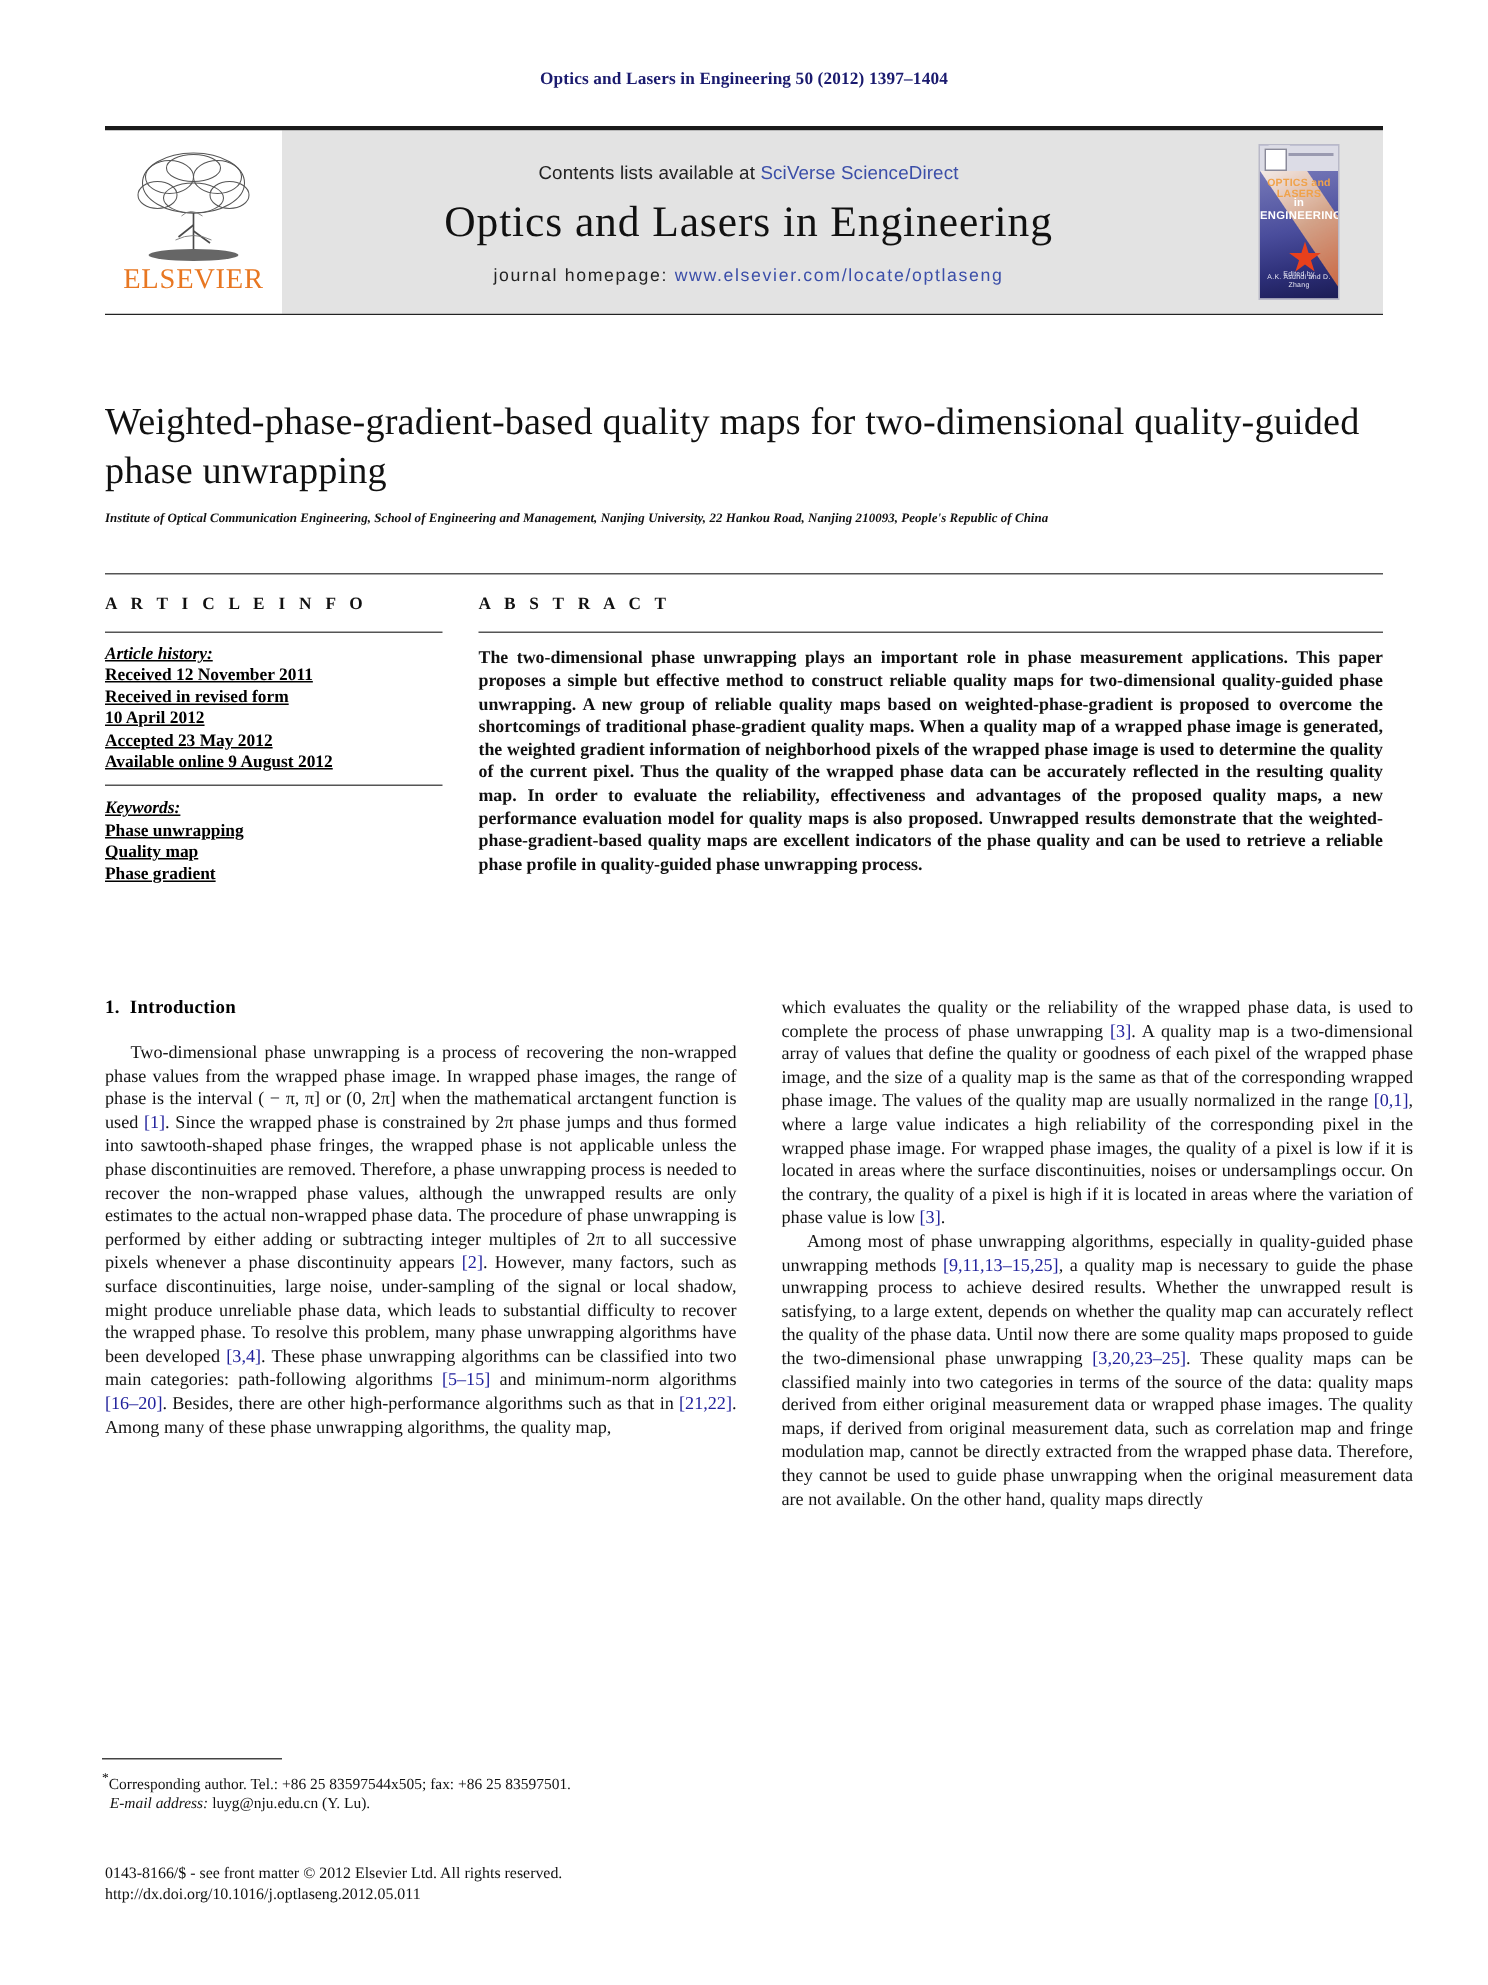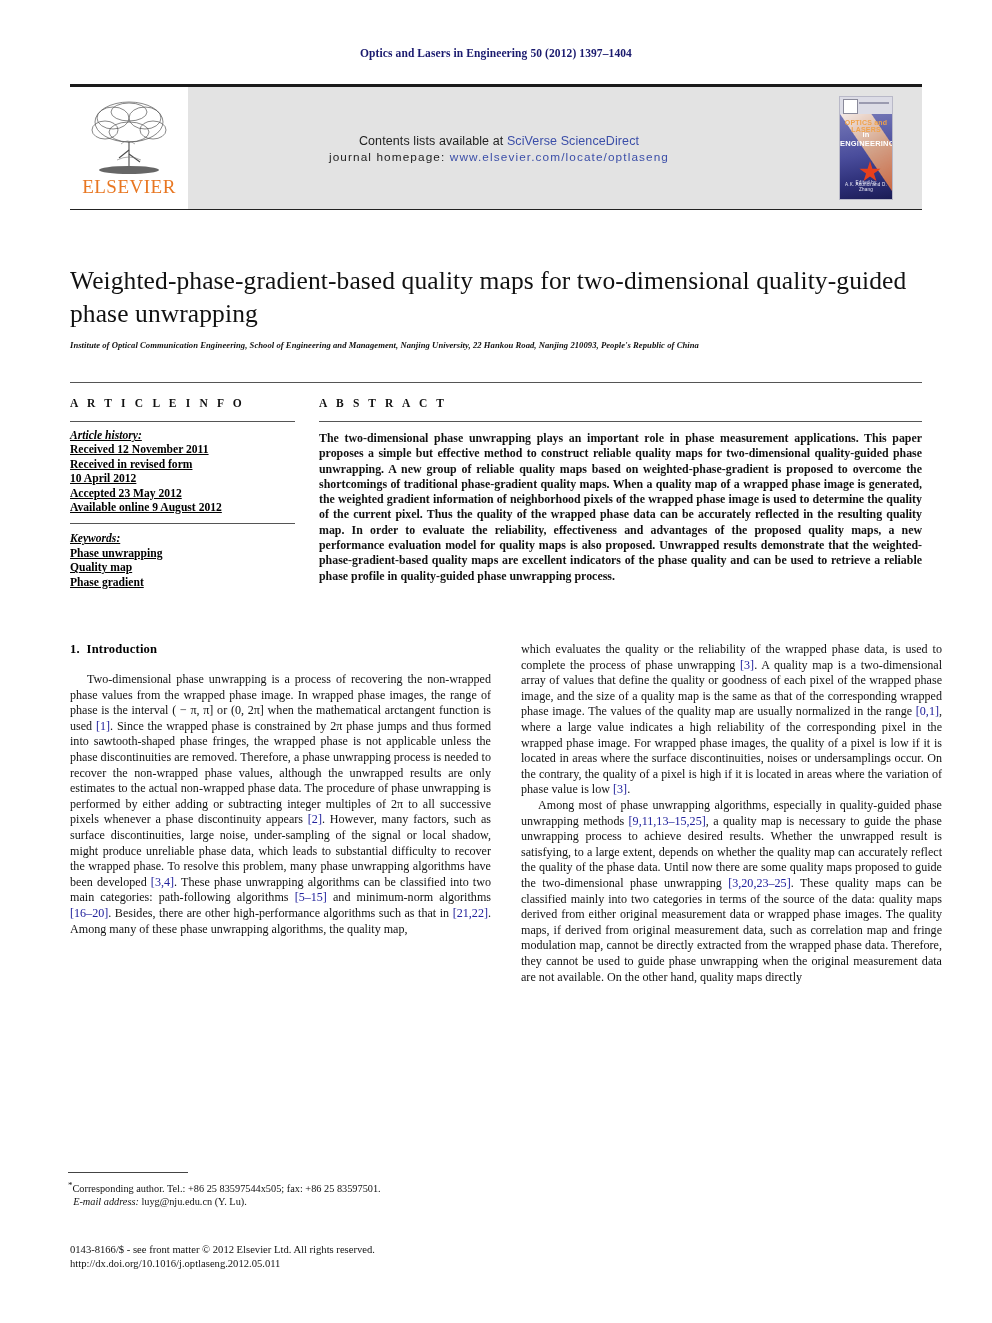--- a/index.html
+++ b/index.html
@@ -238,21 +238,21 @@
     margin-top: 13px;
   }
 
   
   .body-columns {
     margin-top: 52px;
     display: flex;
     gap: 30px;
     height: 500px;
   }
-  .bcol { width: 421px; flex: 0 0 421px; position: relative; }
+  .bcol { width: 421px; flex: 0 0 421px; position: relative; margin-top: 22px; }
   .section-title {
     font-family: "Liberation Serif", serif;
     font-weight: bold;
     font-size: 12.6px;
     margin: 0 0 15px 0;
     letter-spacing: 0.2px;
   }
   .para {
     font-family: "Liberation Serif", serif;
     font-size: 12.1px;
@@ -334,20 +334,21 @@
             </g>
           </svg>
         </span>
         <div class="elsevier-word">ELSEVIER</div>
       </div>
 
       <div class="center-block">
         <div class="contents-line">
           <span>Contents lists available at </span><a href="#">SciVerse ScienceDirect</a>
         </div>
+        <div class="journal-title">Optics and Lasers in Engineering</div>
         <div class="homepage-line">
           <span>journal homepage: </span><span class="url">www.elsevier.com/locate/optlaseng</span>
         </div>
       </div>
 
       <div class="cover-block">
         <div class="cover-thumb">
           <div class="cover-beam"></div>
           <div class="cover-star"></div>
           <div class="cover-topbar"></div>

